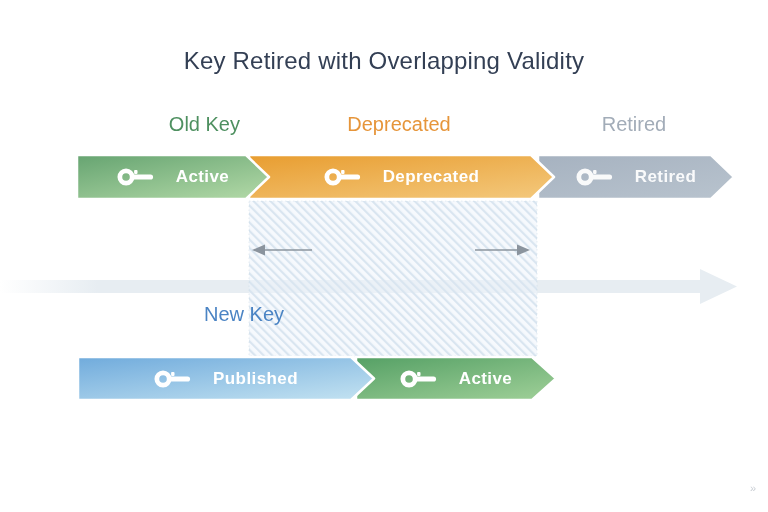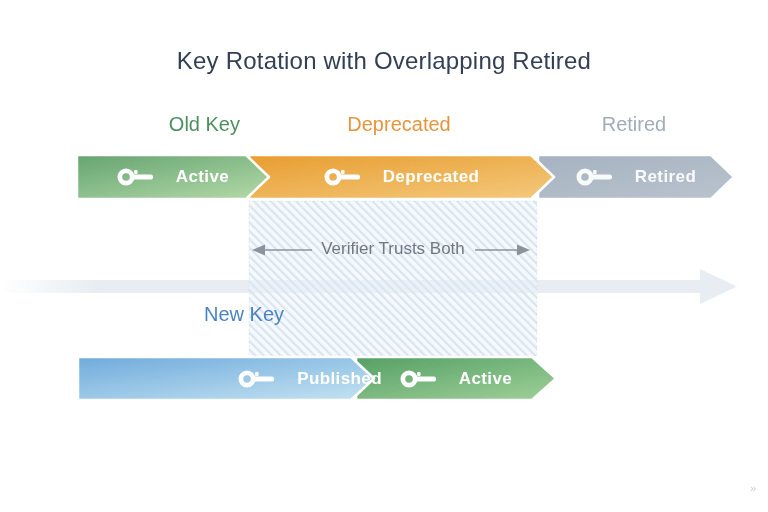--- a/index.html
+++ b/index.html
@@ -27,21 +27,21 @@
 
   .diagram-svg { position:absolute; top:0; left:0; width:768px; height:512px; }
 
   .chev-label {
     position:absolute; display:flex; align-items:center; justify-content:center;
     gap:21px; color:#ffffff; font-size:17px; font-weight:600; letter-spacing:0.4px;
   }
   .lab-active1    { left:77px;  top:155px; width:192px; height:44px; }
   .lab-deprecated { left:249px; top:155px; width:305px; height:44px; }
   .lab-retired    { left:538px; top:155px; width:196px; height:44px; opacity:0.93; }
-  .lab-published  { left:86px;  top:357px; width:296px; height:43px;justify-content:flex-end; }
+  .lab-published  { left:78px;  top:357px; width:296px; height:43px; }
   .lab-active2    { left:356px; top:357px; width:200px; height:43px; }
   .key-svg { display:block; }
 
   .overlap-label {
     position:absolute; left:249px; top:239px; width:288px;
     text-align:center; font-size:17px; font-weight:500; color:#6f7983;
   }
 
   .new-key-label {
     position:absolute; left:164px; top:303px; width:160px;
@@ -51,21 +51,21 @@
   .watermark {
     position:absolute; left:750px; top:482px;
     font-size:11px; color:#c9ced4;
   }
 </style>
 </head>
 <body>
 
 <div class="canvas">
 
-  <div class="title">Key Rotation with Overlapping Retired</div>
+  <div class="title">Key Retired with Overlapping Validity</div>
 
   <div class="stage-label stage-old">Old Key</div>
   <div class="stage-label stage-dep">Deprecated</div>
   <div class="stage-label stage-ret">Retired</div>
 
   <svg class="diagram-svg" viewBox="0 0 768 512">
     <defs>
       <linearGradient id="gradGreen1" x1="0" y1="0" x2="0.85" y2="1">
         <stop offset="0" stop-color="#66a471"></stop>
         <stop offset="1" stop-color="#aed6a4"></stop>
@@ -159,19 +159,18 @@
 
   <div class="chev-label lab-active2">
     <svg class="key-svg" width="38" height="24" viewBox="0 0 40 24">
       <circle cx="9.5" cy="12" r="6.5" fill="none" stroke="#fff" stroke-width="5"></circle>
       <rect x="15.5" y="9.3" width="22.5" height="5.4" rx="2.7" fill="#fff"></rect>
       <rect x="18" y="4.6" width="3.6" height="4.2" rx="1" fill="#fff"></rect>
     </svg>
     <span>Active</span>
   </div>
 
-  <div class="overlap-label">Verifier Trusts Both</div>
 
   <div class="new-key-label">New Key</div>
 
   <div class="watermark">»</div>
 
 </div>
 
 </body></html>

